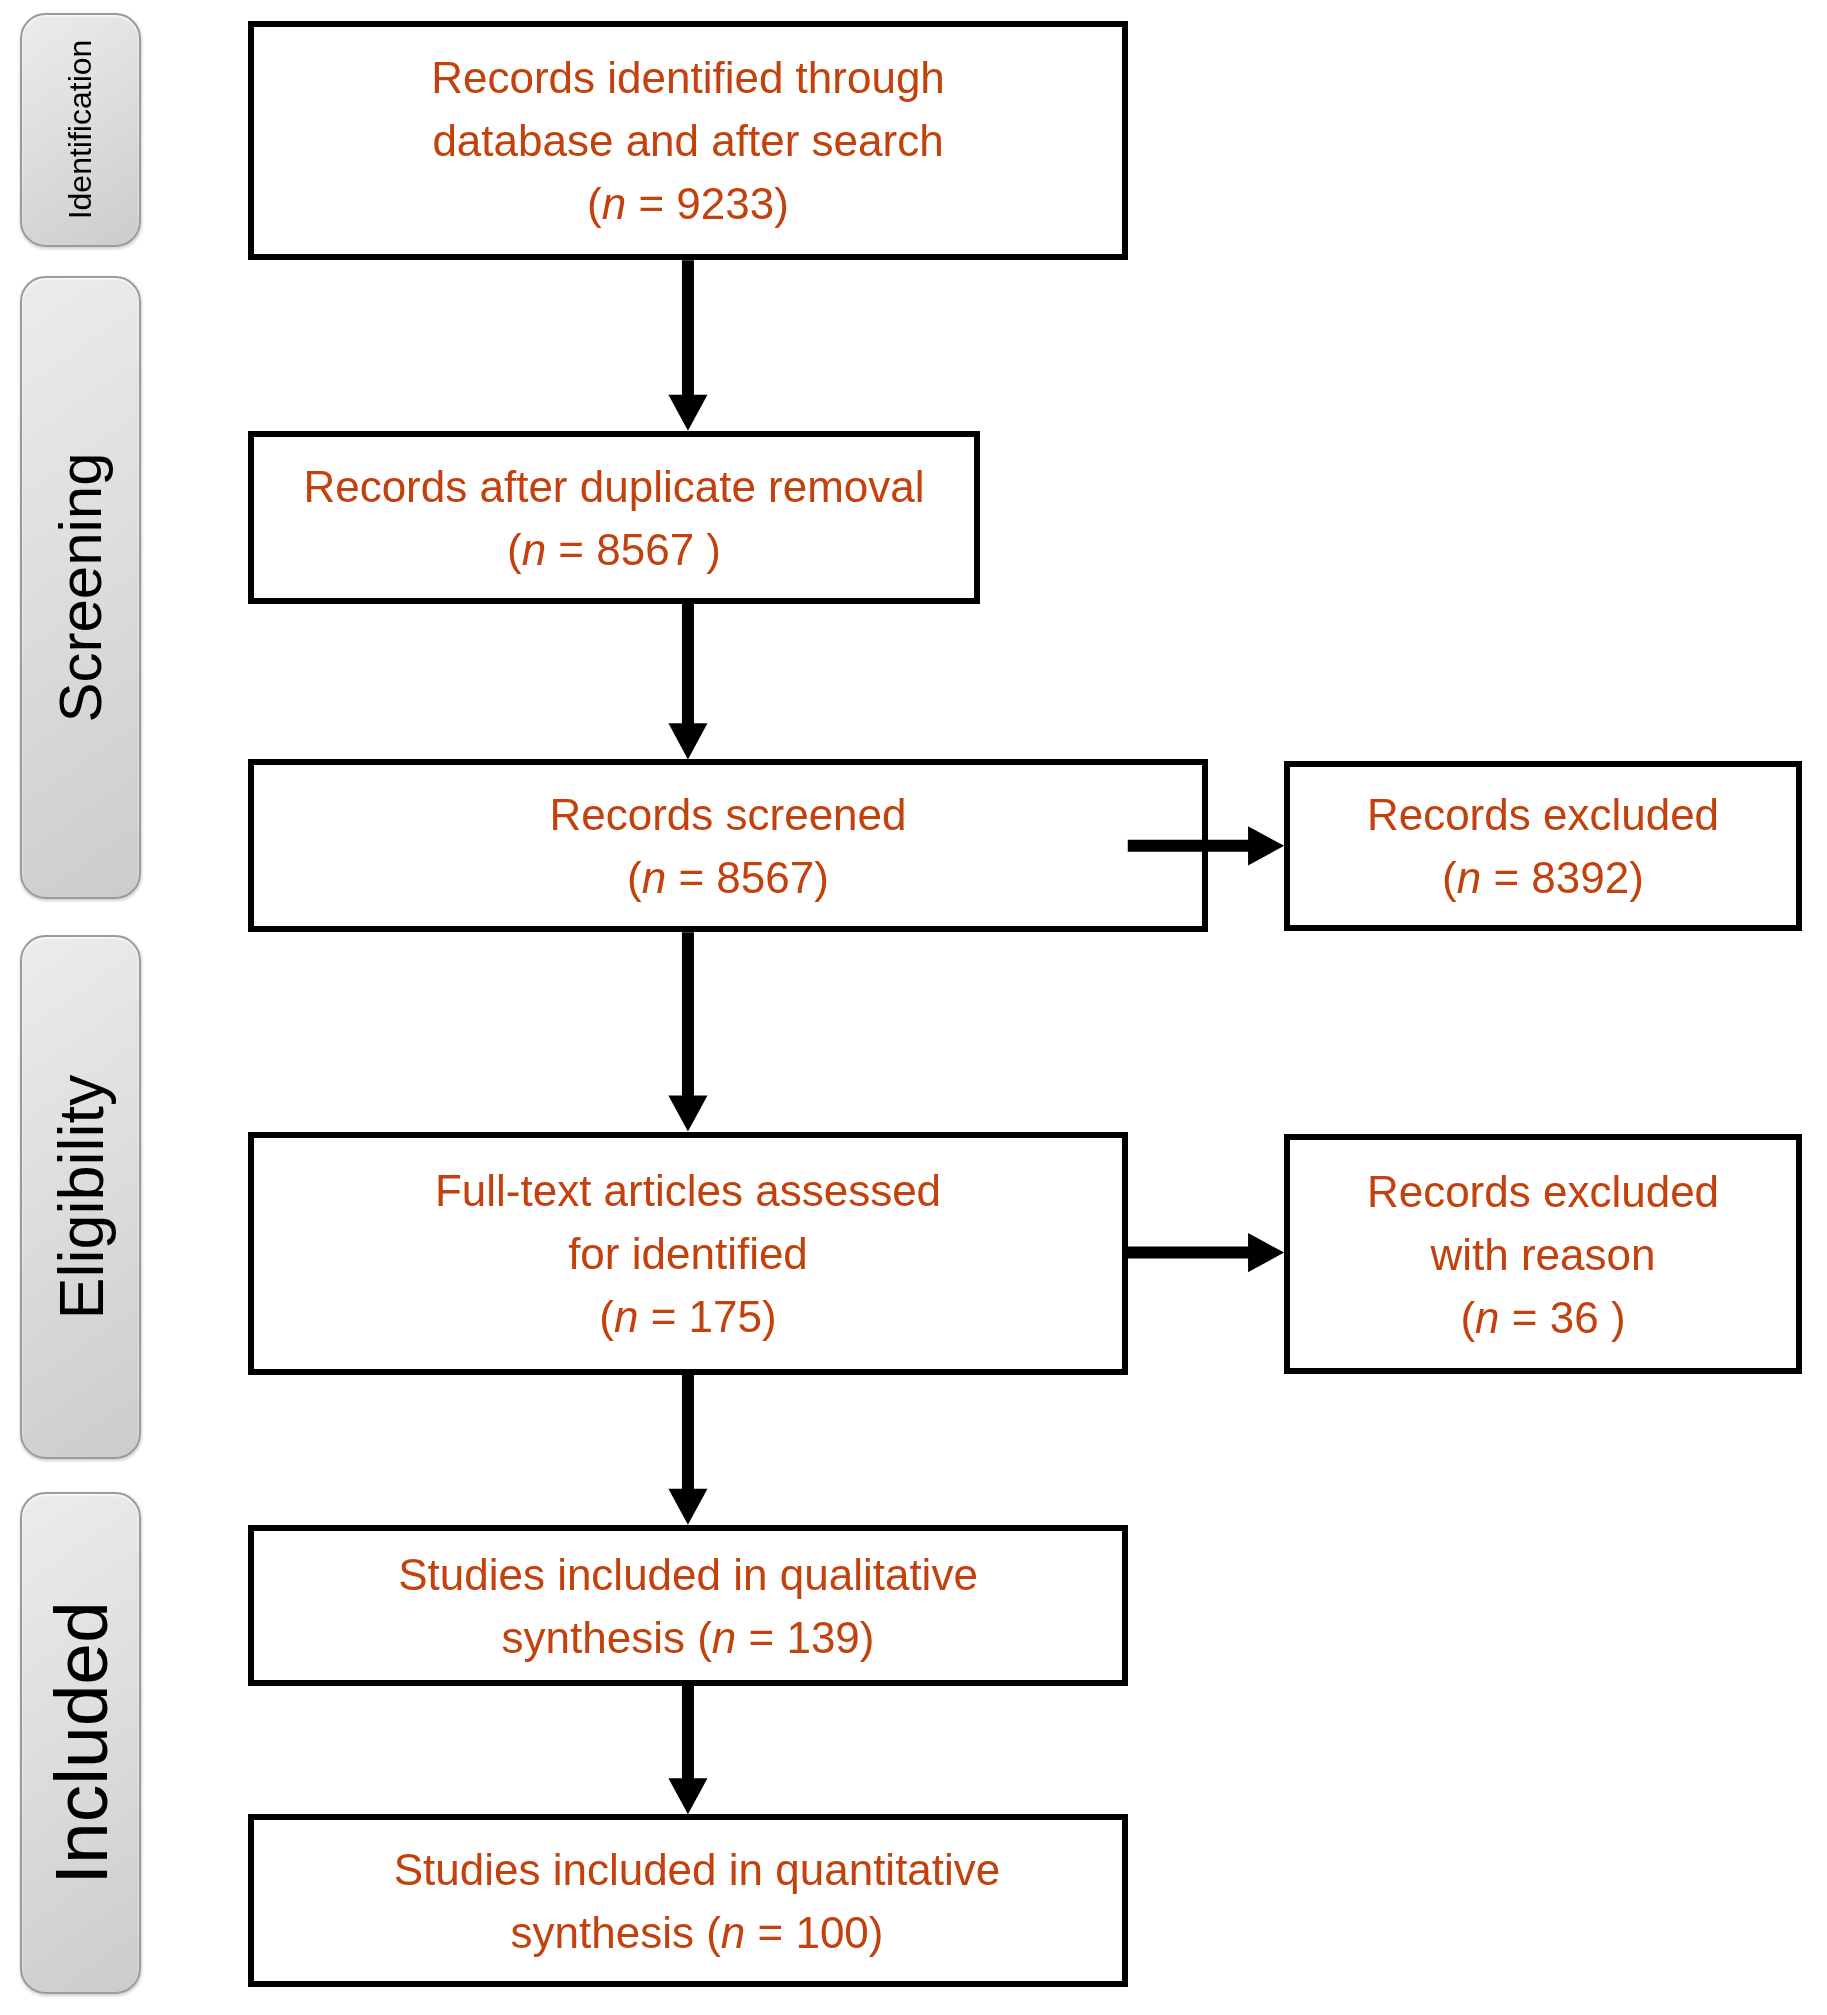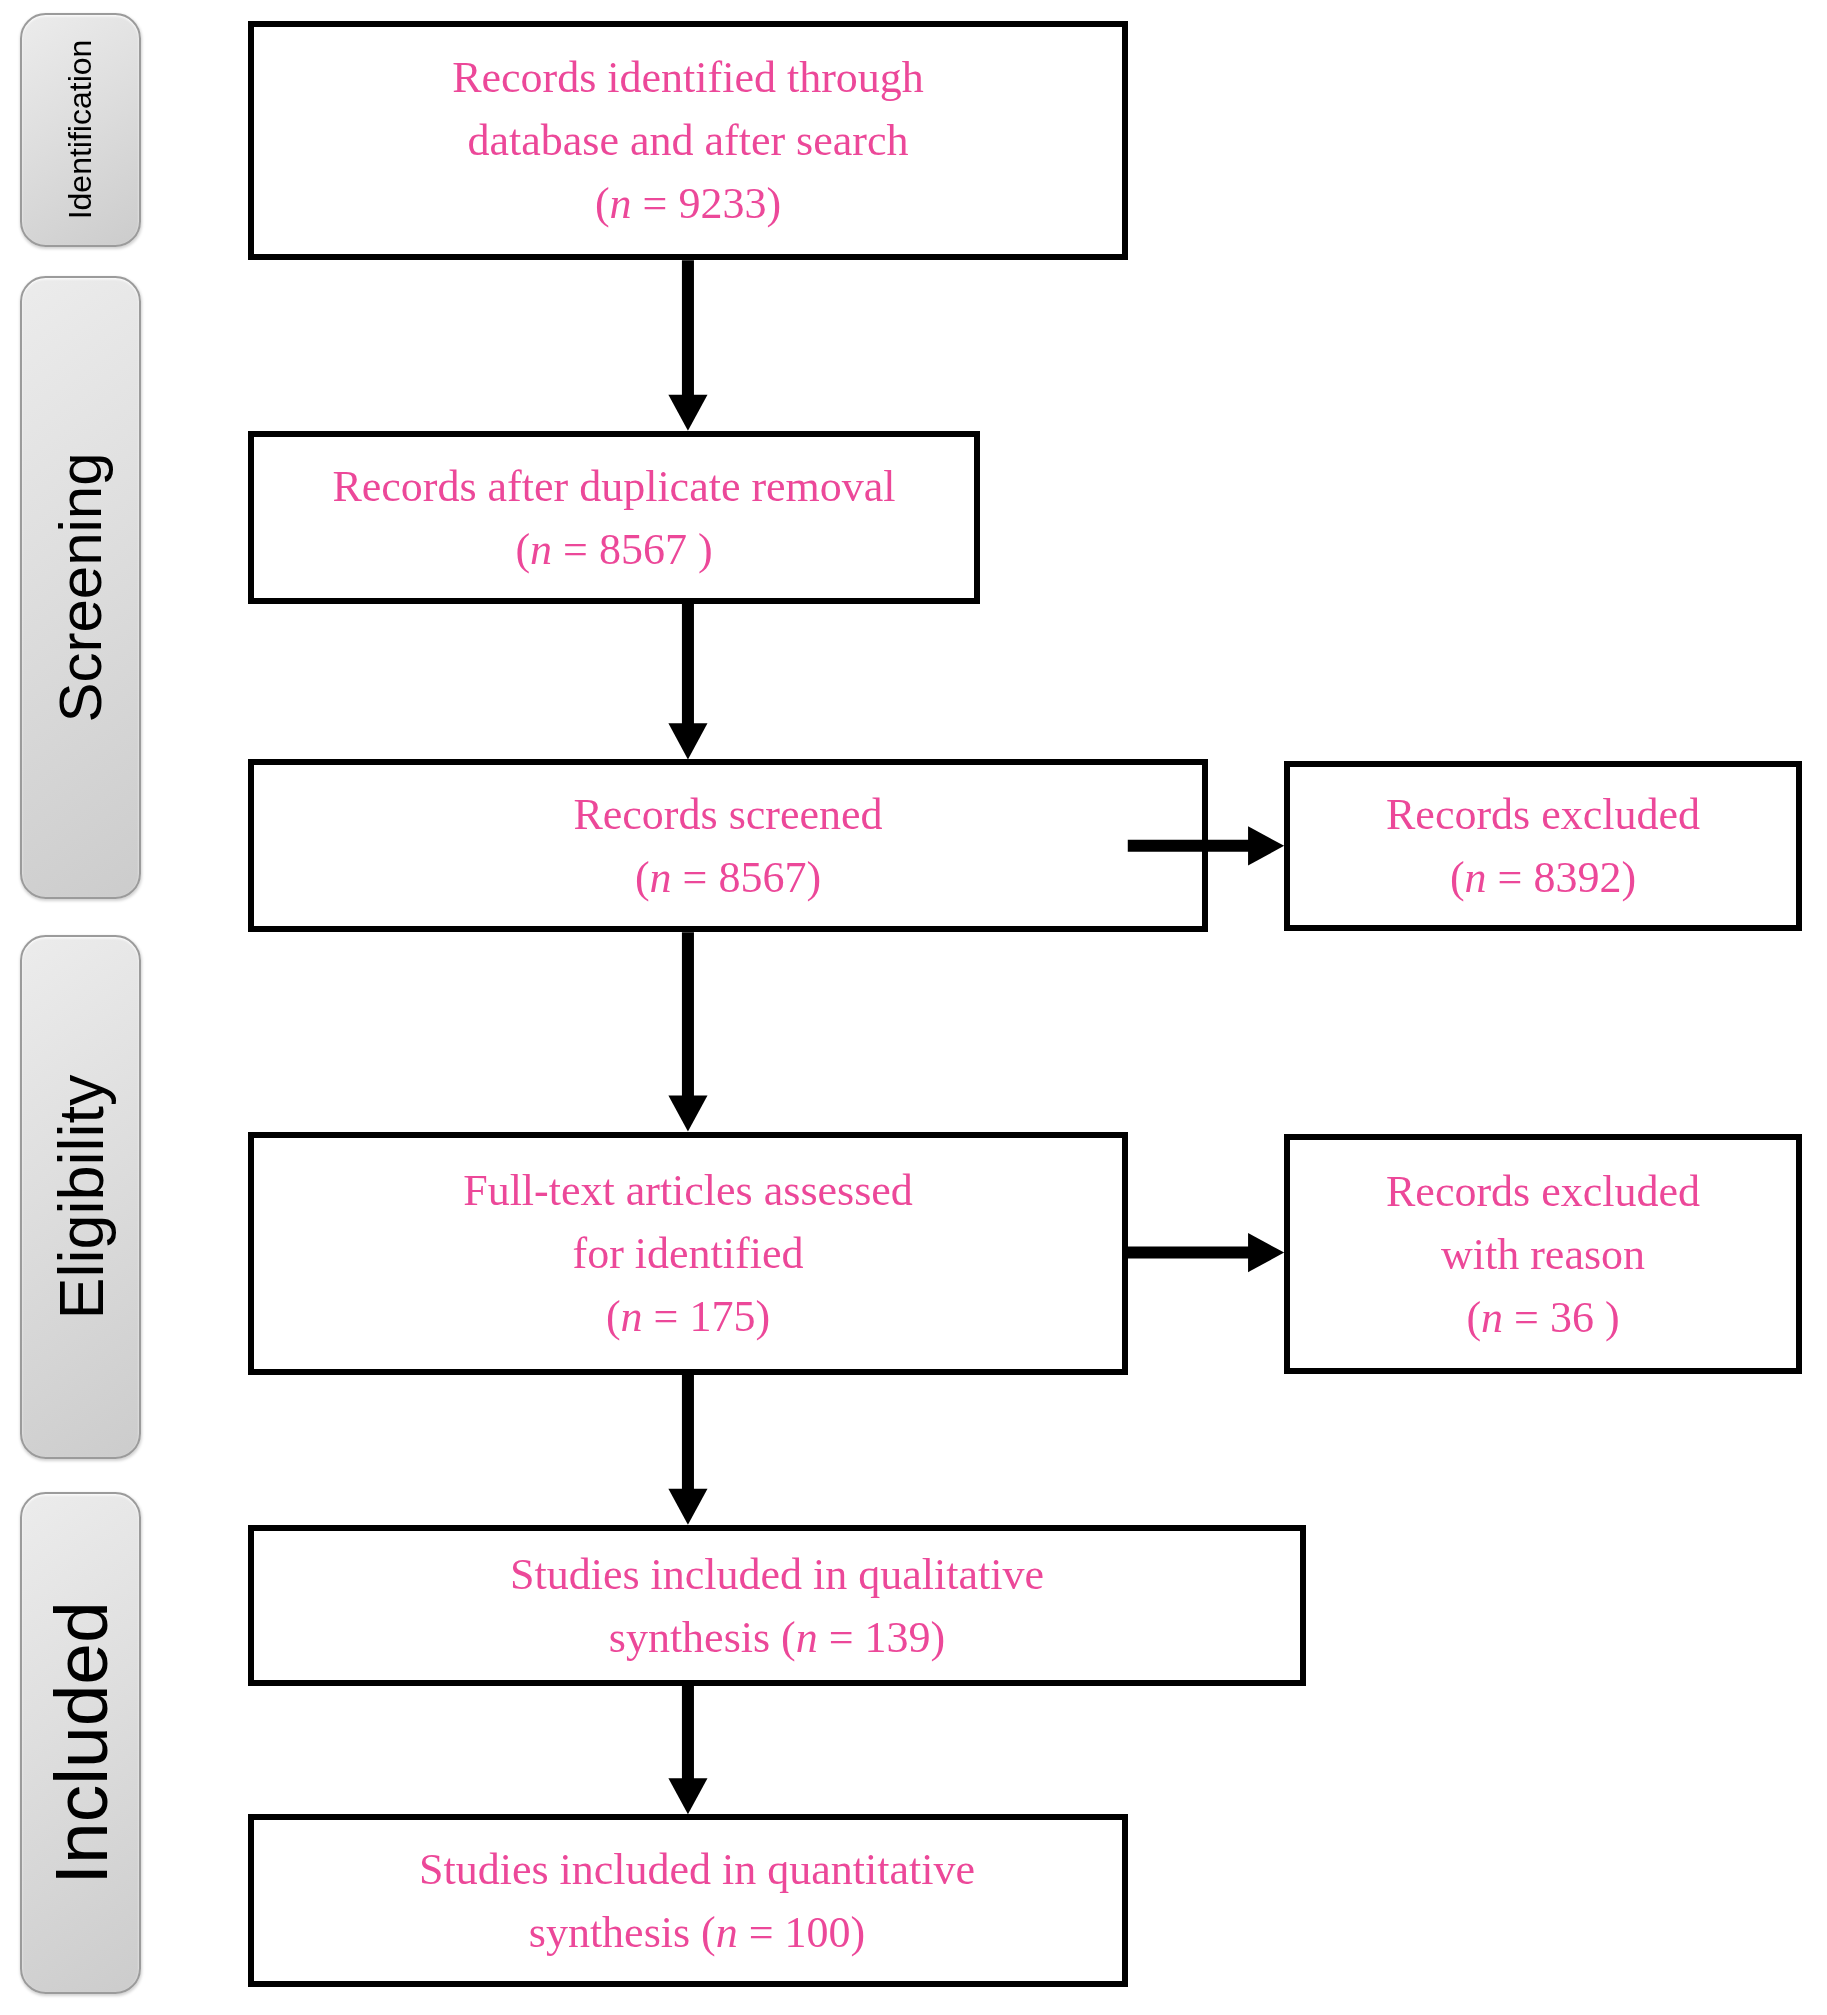--- a/index.html
+++ b/index.html
@@ -19,31 +19,30 @@
     box-sizing: border-box;
     border: 6px solid #000000;
     background: #ffffff;
     display: flex;
     flex-direction: column;
     justify-content: center;
     align-items: center;
     text-align: center;
     font-size: 44px;
     line-height: 63px;
-    color: #ec4899;
-    font-family: Liberation Serif, serif;
+    color: #c2410c;
   }
   .flow-box .line { white-space: nowrap; }
   .flow-box i { font-style: italic; }
 
   #box-records-identified   { left: 248px;  top: 21px;   width: 880px; height: 239px; }
   #box-duplicate-removal    { left: 248px;  top: 431px;  width: 732px; height: 173px; }
   #box-records-screened     { left: 248px;  top: 759px; width: 960px; height: 173px; }
   #box-fulltext-assessed    { left: 248px;  top: 1132px; width: 880px; height: 243px; }
-  #box-qualitative          { left: 248px;  top: 1525px; width: 1058px; height: 161px; }
+  #box-qualitative          { left: 248px;  top: 1525px; width: 880px; height: 161px; }
   #box-quantitative         { left: 248px;  top: 1814px; width: 880px; height: 173px; padding-left: 18px; }
   #box-records-excluded     { left: 1284px; top: 761px; width: 518px;  height: 170px; }
   #box-excluded-with-reason { left: 1284px; top: 1134px; width: 518px;  height: 240px; }
 
   
   .stage {
     position: absolute;
     box-sizing: border-box;
     left: 20px;
     width: 121px;

